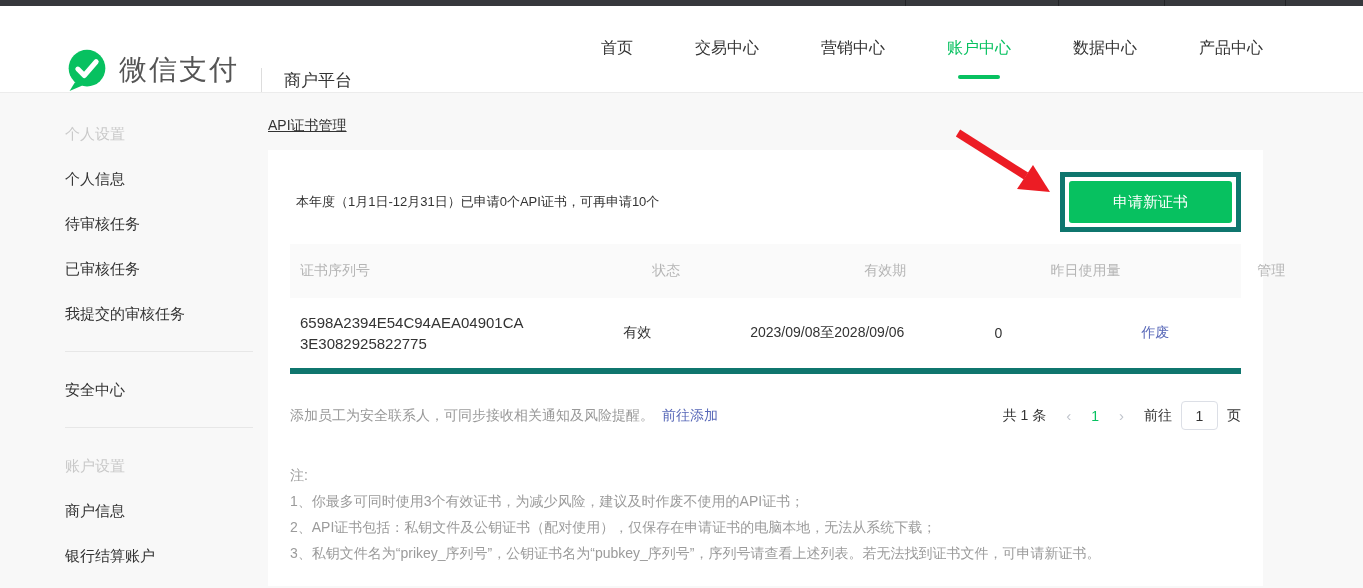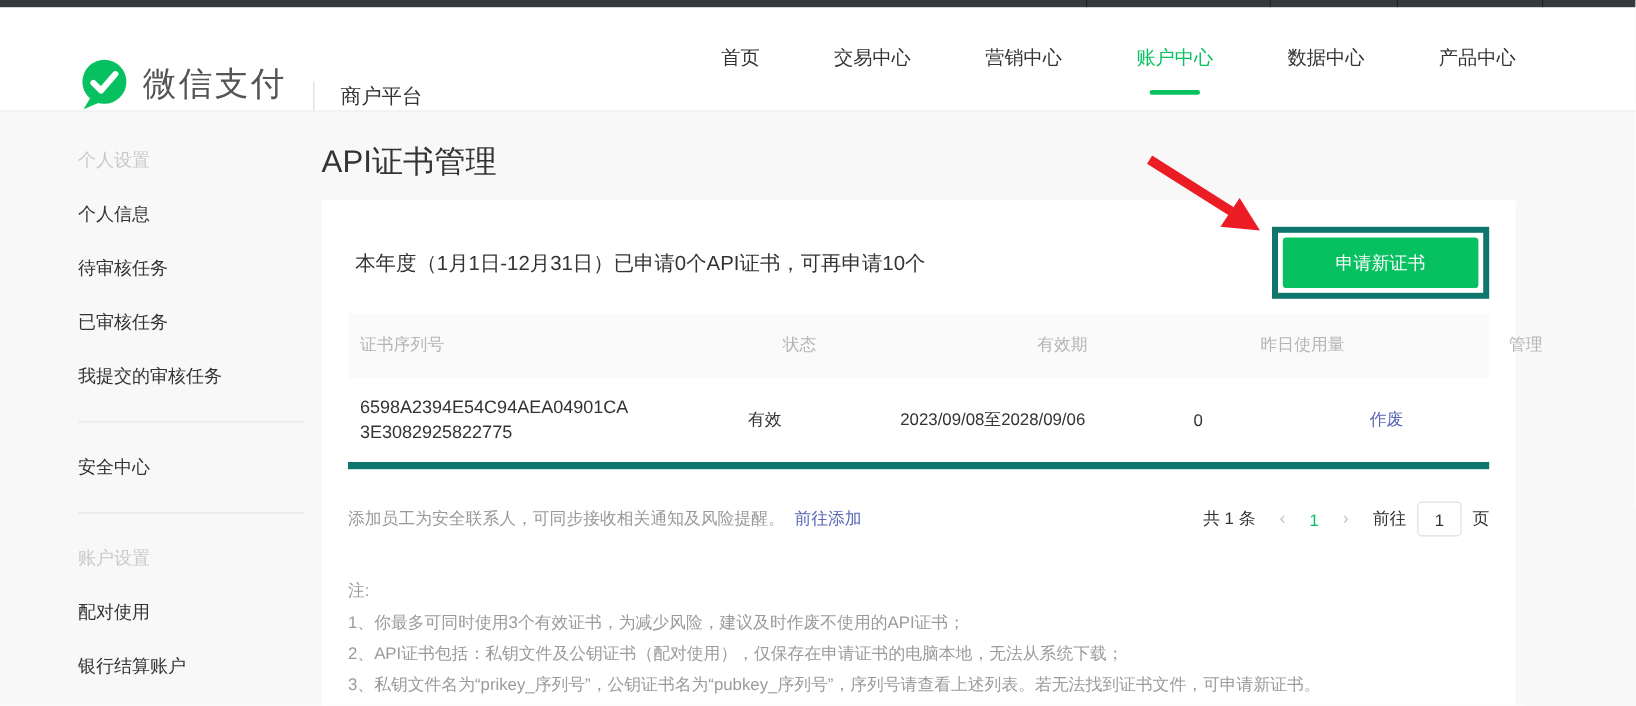--- a/index.html
+++ b/index.html
@@ -29,26 +29,26 @@
     bottom:13px; width:42px; height:4px; background:#07c160; border-radius:2px; }
 
   
   .bodyrow { display:flex; align-items:flex-start; }
   .sidebar { width:268px; flex:none; padding:18px 0 0 65px; font-size:15px; }
   .side-section-title { color:#c9c9c9; height:45px; line-height:45px; }
   .side-item { color:#333; height:45px; line-height:45px; cursor:pointer; white-space:nowrap; }
   .side-divider { width:188px; height:1px; background:#e7e7e7; margin:15px 0; }
 
   .main { flex:1; padding-right:100px; }
-  .page-title { font-size:26px; font-weight:500; color:#333; margin:24px 0 15px 0; }
+  .page-title { font-size:14px; font-weight:500; color:#333; margin:24px 0 15px 0;text-decoration:underline; }
   .card { background:#fff; min-height:424px; padding:15px 22px 20px 22px; }
 
   .quota-row { display:flex; align-items:center; justify-content:space-between;
     padding-left:6px; min-height:74px; }
-  .quota-text { font-size:17px; color:#333; }
+  .quota-text { font-size:13px; color:#333; }
   .annotation-box { border:5px solid #0f766e; padding:4px; background:#fff; }
   .apply-btn { width:163px; height:42px; background:#07c160; color:#fff; font-size:15px;
     border:none; border-radius:3px; cursor:pointer; font-family:inherit; }
 
   
   .table { margin-top:5px; font-size:14px; }
   .thead, .trow { display:grid; grid-template-columns:34% 12% 21% 15% 18%; align-items:center; }
   .thead { background:#fafafa; color:#b5b5b5; height:54px;gap:29px; }
   .cell { padding-left:10px; }
   .c-center { text-align:center; padding-left:0; }
@@ -106,21 +106,21 @@
   <div class="sidebar">
     <div class="side-section-title">个人设置</div>
     <div class="side-item">个人信息</div>
     <div class="side-item">待审核任务</div>
     <div class="side-item">已审核任务</div>
     <div class="side-item">我提交的审核任务</div>
     <div class="side-divider"></div>
     <div class="side-item">安全中心</div>
     <div class="side-divider"></div>
     <div class="side-section-title">账户设置</div>
-    <div class="side-item">配对使用</div>
+    <div class="side-item">商户信息</div>
     <div class="side-item">银行结算账户</div>
   </div>
 
   <div class="main">
     <div class="page-title">API证书管理</div>
 
     <div class="card">
 
       <div class="quota-row">
         <div class="quota-text">本年度（1月1日-12月31日）已申请0个API证书，可再申请10个</div>

